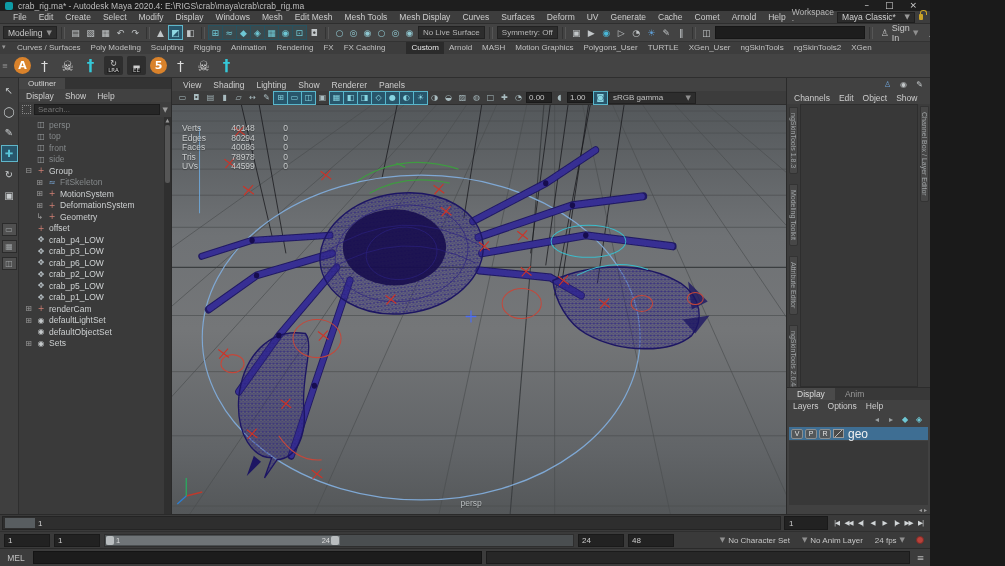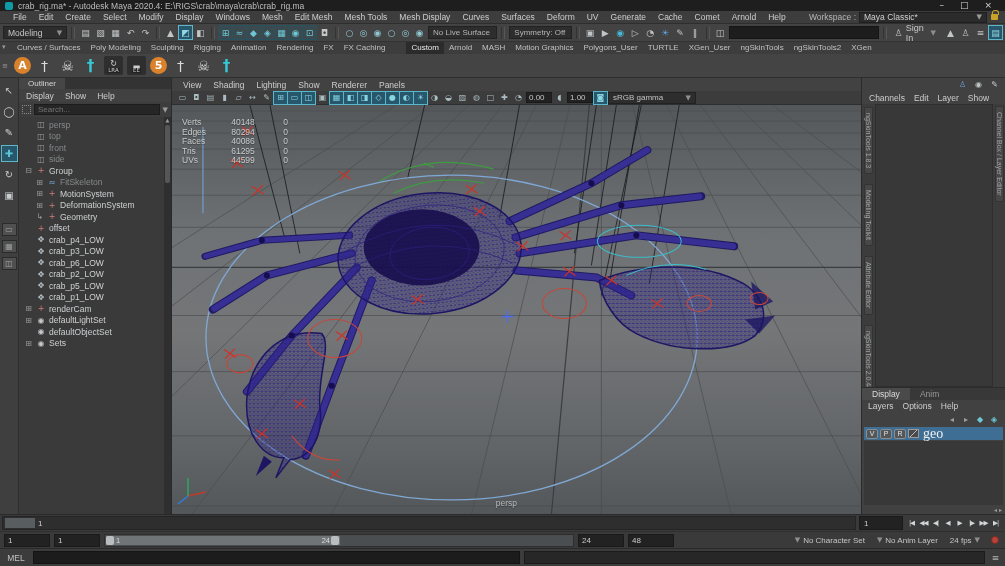--- a/index.html
+++ b/index.html
@@ -1,17 +1,17 @@
 <!DOCTYPE html>
 <html><head>
 <meta charset="utf-8">
 <style>
   html,body{margin:0;padding:0;background:#1a1a1a;}
   *{box-sizing:border-box;user-select:none;}
-  .app{position:relative;width:1005px;height:566px;background:#84cc16;overflow:hidden;
+  .app{position:relative;width:930px;height:566px;background:#84cc16;overflow:hidden;
        font-family:"Liberation Sans",sans-serif;font-size:9px;color:#c6c6c6;display:flex;flex-direction:column;}
   .icon{font-family:"DejaVu Sans",sans-serif;}
 
   
   .titlebar{height:11px;background:#1e1e1e;display:flex;align-items:center;gap:5px;padding:0 5px;flex:0 0 auto;}
   .maya-logo{width:8px;height:8px;background:#0e9ba5;border-radius:2px;flex:0 0 auto;}
   .title-text{font-size:8.5px;color:#bdbdbd;white-space:nowrap;}
   .win-controls{margin-left:auto;display:flex;gap:16px;color:#d6d6d6;font-size:9px;padding-right:8px;}
   .win-btn{cursor:default;line-height:9px;}
 
@@ -88,21 +88,21 @@
   .vp-menus{height:13px;background:#424242;display:flex;gap:2px;align-items:center;padding:0 6px;flex:0 0 auto;}
   .vp-menus .menu-item{padding:0 5px;}
   .vp-iconbar{height:14px;background:#3c3c3c;display:flex;align-items:center;gap:1px;padding:0 4px;flex:0 0 auto;border-bottom:1px solid #2e2e2e;}
   .vp-icon{width:13px;height:12px;display:flex;align-items:center;justify-content:center;font-size:8px;color:#a9bcc0;flex:0 0 auto;}
   .vp-icon.active{background:#28566b;outline:1px solid #59b7cc;color:#86d5e2;}
   .vp-field{width:26px;height:11px;background:#222;border:1px solid #1a1a1a;color:#c6c6c6;font-size:8px;padding:0 2px;font-family:"Liberation Sans",sans-serif;}
   .vp-dropdown{width:88px;height:12px;background:#2d2d2d;border:1px solid #222;display:flex;align-items:center;padding:0 4px;font-size:8px;color:#c0c0c0;}
   .vp-dropdown .arrow{margin-left:auto;color:#8f8f8f;font-size:7px;}
   .vp-canvas{flex:1;position:relative;background:linear-gradient(#54585b 0%,#6f7275 32%,#747678 55%,#616467 85%,#545759 100%);min-height:0;}
   .vp-canvas svg{position:absolute;inset:0;width:100%;height:100%;}
-  .hud{position:absolute;left:10px;top:13px;line-height:9.5px;font-size:8.5px;color:#c9cccd;text-shadow:0 1px 1px rgba(0,0,0,.35);}
+  .hud{position:absolute;left:10px;top:19px;line-height:9.5px;font-size:8.5px;color:#c9cccd;text-shadow:0 1px 1px rgba(0,0,0,.35);}
   .hud-row{display:flex;}
   .hud-label{width:32px;}
   .hud-value{width:58px;text-align:center;}
   .hud-extra{width:16px;text-align:right;}
   .persp-label{position:absolute;left:47%;bottom:6px;color:#b9bdbf;font-size:8.5px;text-shadow:0 1px 1px rgba(0,0,0,.35);}
 
   
   .right-col{width:143px;display:flex;flex-direction:column;background:#414141;flex:0 0 auto;}
   .rc-top{height:13px;display:flex;justify-content:flex-end;align-items:center;gap:5px;padding:0 5px;}
   .rc-top .sl-icon{width:11px;height:11px;font-size:8px;}
@@ -116,21 +116,21 @@
   .layer-editor{height:127px;border-top:1px solid #2c2c2c;display:flex;flex-direction:column;background:#414141;flex:0 0 auto;}
   .le-tabs{height:12px;display:flex;background:#383838;}
   .le-tab{padding:0 10px;font-size:8.5px;color:#989898;display:flex;align-items:center;}
   .le-tab.active{background:#4a4a4a;color:#dadada;}
   .le-menus{height:12px;display:flex;gap:9px;padding:0 6px;align-items:center;font-size:8.5px;color:#cdcdcd;}
   .le-toolbar{height:14px;display:flex;justify-content:flex-end;gap:4px;padding:0 6px;align-items:center;}
   .le-toolbar .sl-icon{width:10px;height:10px;font-size:8px;}
   .layer-row{height:13px;background:#3e6e93;display:flex;align-items:center;gap:2px;padding:0 2px;margin:1px 2px;}
   .vpr{width:12px;height:10px;background:#53575a;border:1px solid #8a8e90;font-size:7px;display:flex;align-items:center;justify-content:center;color:#e2e2e2;border-radius:2px;}
   .swatch{width:11px;height:9px;background:#4a4a4a;border:1px solid #9a9a9a;background-image:linear-gradient(135deg,transparent 45%,#bbb 45%,#bbb 55%,transparent 55%);}
-  .layer-name{font-size:14px;color:#f0f0f0;padding-left:2px;font-family:Liberation Serif, serif;}
+  .layer-name{font-size:12px;color:#f0f0f0;padding-left:2px;}
   .le-empty{flex:1;background:#383838;margin:0 2px;}
   .le-scroll{height:9px;display:flex;justify-content:flex-end;align-items:center;gap:2px;padding:0 3px;color:#9a9a9a;font-size:6px;}
 
   
   .timeline{height:17px;display:flex;align-items:stretch;background:#3a3a3a;border-top:1px solid #2a2a2a;gap:3px;padding:1px 2px;flex:0 0 auto;}
   .time-slider{flex:1;background:#2e2e2e;border:1px solid #242424;position:relative;}
   .cf-marker{position:absolute;left:2px;top:1px;bottom:1px;width:30px;background:#585d60;}
   .cf-label{position:absolute;left:35px;top:2px;font-size:8px;color:#d0d0d0;}
   .current-time{width:44px;background:#222;border:1px solid #1a1a1a;display:flex;align-items:center;padding:0 4px;color:#cccccc;font-size:8px;}
   .transport{display:flex;align-items:center;gap:1px;padding-right:2px;}
@@ -841,21 +841,21 @@
             </div>
 
             <div class="hud-row">
               <span class="hud-label">Faces</span>
               <span class="hud-value">40086</span>
               <span class="hud-extra">0</span>
             </div>
 
             <div class="hud-row">
               <span class="hud-label">Tris</span>
-              <span class="hud-value">61295</span>
+              <span class="hud-value">78978</span>
               <span class="hud-extra">0</span>
             </div>
 
             <div class="hud-row">
               <span class="hud-label">UVs</span>
               <span class="hud-value">44599</span>
               <span class="hud-extra">0</span>
             </div>
 
         </div>
@@ -872,21 +872,21 @@
 
           <span class="sl-icon icon">✎</span>
 
       </div>
       <div class="rc-menus">
 
           <span class="menu-item" style="padding:0;">Channels</span>
 
           <span class="menu-item" style="padding:0;">Edit</span>
 
-          <span class="menu-item" style="padding:0;">Layer</span>
+          <span class="menu-item" style="padding:0;">Object</span>
 
           <span class="menu-item" style="padding:0;">Show</span>
 
       </div>
       <div class="rc-body">
         <div class="rc-strip-left">
 
             <span class="vtab">ngSkinTools 1.8.3</span>
 
             <span class="vtab">Modeling Toolkit</span>

